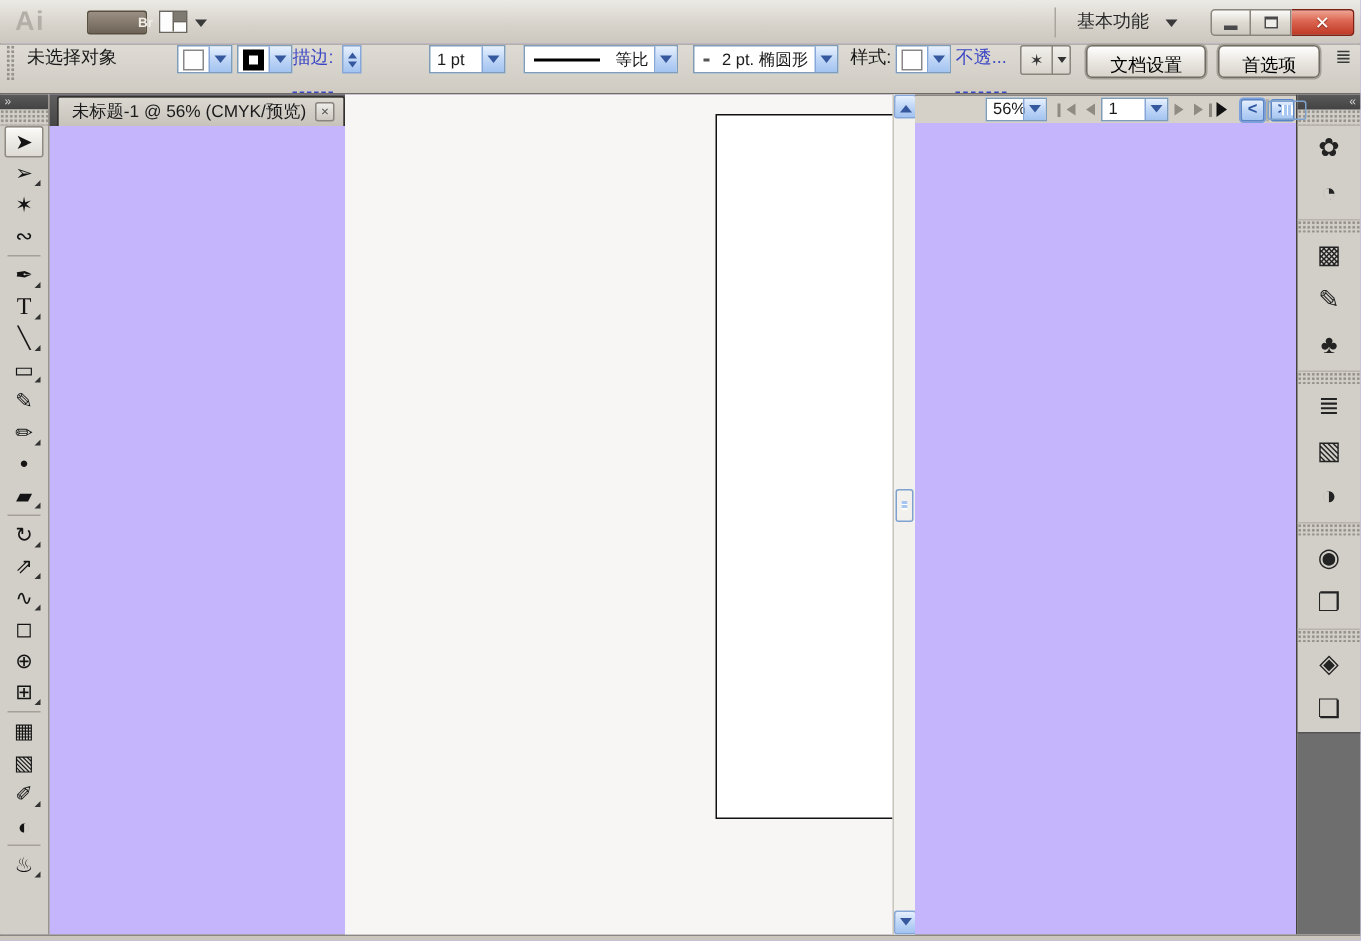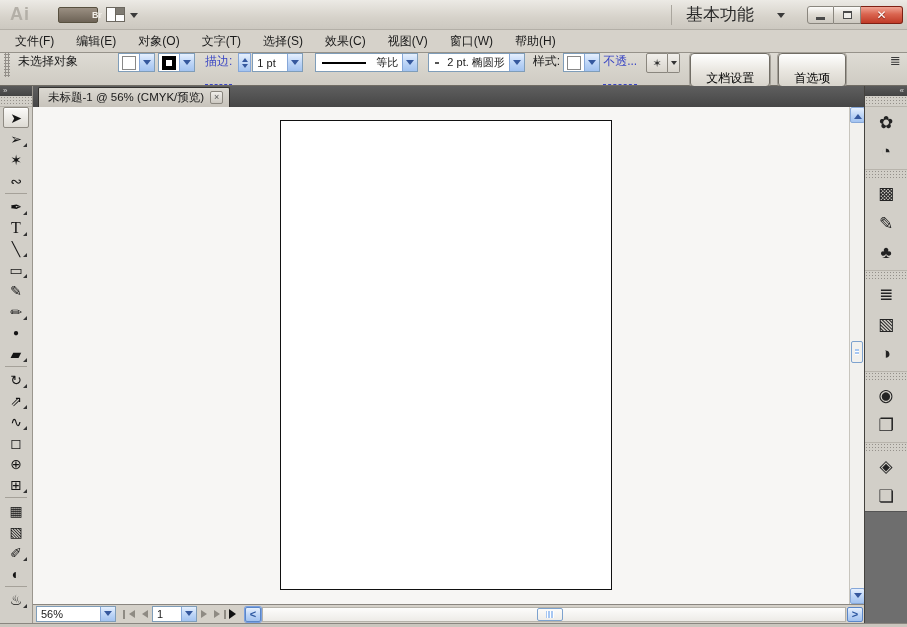--- a/index.html
+++ b/index.html
@@ -12,70 +12,70 @@
   .ai-logo { font-weight:bold; font-size:18px; color:#b3afa7; letter-spacing:1px; margin-right:28px; }
   .br-btn { width:19px; height:16px; background:linear-gradient(#9a8f82,#6d6356); border:1px solid #57503f; border-radius:2px; color:#f0ede7; font-size:9px; font-weight:bold; display:flex; align-items:center; justify-content:center; margin-right:8px;padding-left:38px; }
   .arrange { width:19px; height:15px; border:1px solid #6b675f; background:#fff; display:flex; }
   .arrange .l { flex:1; background:#fdfdfd; border-right:1px solid #6b675f; }
   .arrange .r { flex:1; display:flex; flex-direction:column; }
   .arrange .r .t { flex:1; background:#7e7a72; border-bottom:1px solid #6b675f; }
   .arrange .r .b { flex:1; background:#fdfdfd; }
   .caret { width:0; height:0; border:4px solid transparent; border-top:5px solid #3a3a3a; margin:5px 0 0 5px; }
   .tb-spacer { flex:1; }
   .tb-sep { width:1px; height:20px; background:#aaa69e; margin-right:14px; }
-  .workspace { font-size:17px; color:#2a2a2a; margin-right:18px; }
+  .workspace { font-size:12px; color:#2a2a2a; margin-right:6px; }
   .winbtns { display:flex; margin-left:22px; }
   .winbtn { height:18px; width:27px; background:linear-gradient(#fcfbf9,#dedad2 50%,#cdc9c1); border:1px solid #8a867e; display:flex; align-items:center; justify-content:center; }
   .winbtn.min { border-radius:3px 0 0 3px; }
   .winbtn.res { border-left:none; }
   .winbtn .bar { width:9px; height:3px; background:#4a4a4a; margin-top:7px; }
   .winbtn .box { width:9px; height:8px; border:1px solid #4a4a4a; border-top-width:2px; background:#efede9; }
   .winbtn.close { width:42px; background:linear-gradient(#f0a494,#da6550 45%,#c03a27); border:1px solid #7e2014; border-left:none; border-radius:0 3px 3px 0; color:#fff; font-weight:bold; font-size:12px; text-shadow:0 1px 1px #7e2014; }
 
   
   .menubar { height:23px; background:#d6d2ca; border-bottom:1px solid #96928a; display:flex; align-items:center; padding-left:4px; }
   .menu-item { padding:0 11px; line-height:22px; font-size:12px; cursor:default; }
 
   
   .controlbar { height:33px; background:linear-gradient(#dedbd4,#cfcbc3); border-bottom:1px solid #706c64; display:flex; padding:0 4px; }
   .grip-v { width:6px; height:24px; margin-right:8px; background-image:radial-gradient(circle,#94908a 1px,transparent 1.2px); background-size:3px 3px; }
   .cb-label { font-size:12px; white-space:nowrap; }
-  .combo { display:flex; align-items:center; height:19px; border:1px solid #7f9db9; background:#fff; }
+  .combo { display:flex; align-items:center; height:19px; border:1px solid #7f9db9; background:#fff;margin-left:44px; }
   .combo .val { padding:0 4px; font-size:11px; white-space:nowrap; }
   .xparrow { width:15px; height:17px; background:linear-gradient(#e6f0fe,#bcd4f6 55%,#a3c3f0); border-left:1px solid #86a7d8; display:flex; align-items:flex-start; justify-content:center; }
   .xparrow::after { content:""; width:0; height:0; border:4px solid transparent; border-top:5px solid #35589e; margin-top:6px; }
   .swatch-fill { width:14px; height:14px; background:#fff; border:1px solid #888; margin:0 3px; }
   .swatch-stroke { width:14px; height:14px; margin:0 3px; background:#000; display:flex; align-items:center; justify-content:center; }
   .swatch-stroke .inner { width:6px; height:6px; background:#fff; }
   .link { color:#3b47c4; border-bottom:1px dashed #3b47c4; font-size:12px; white-space:nowrap; cursor:pointer; }
   .spinner { width:13px; height:19px; border:1px solid #86a7d8; background:linear-gradient(#e6f0fe,#a3c3f0); display:flex; flex-direction:column; align-items:center; justify-content:center; margin-right:1px; }
   .spinner .up { width:0; height:0; border:3px solid transparent; border-bottom:4px solid #35589e; margin-bottom:2px; }
   .spinner .dn { width:0; height:0; border:3px solid transparent; border-top:4px solid #35589e; }
   .hline { width:44px; height:2px; background:#000; margin:0 6px; }
   .brushdot { width:4px; height:2px; background:#555; margin:0 4px 0 6px; }
-  .cbtn { height:22px; padding:16px 15px; background:linear-gradient(#ffffff,#eae7e1 50%,#d8d4cc); border:1px solid #716d65; border-radius:4px; box-shadow:0 0 0 1px #a39f97; font-size:12px; white-space:nowrap; margin-left:10px; }
+  .cbtn { height:22px; padding:4px 15px; background:linear-gradient(#ffffff,#eae7e1 50%,#d8d4cc); border:1px solid #716d65; border-radius:4px; box-shadow:0 0 0 1px #a39f97; font-size:12px; white-space:nowrap; margin-left:10px; }
   .wandbtn { height:20px; width:22px; background:linear-gradient(#f2f0ec,#d8d4cc); border:1px solid #8a867e; border-radius:2px 0 0 2px; display:flex; align-items:center; justify-content:center; font-size:11px; color:#333; }
   .wandbtn2 { height:20px; width:12px; background:linear-gradient(#f2f0ec,#d8d4cc); border:1px solid #8a867e; border-left:none; border-radius:0 2px 2px 0; display:flex; align-items:center; justify-content:center; }
   .wandbtn2::after { content:""; border:3px solid transparent; border-top:4px solid #333; margin-top:3px; }
   .panel-menu { margin-left:auto; font-size:13px; color:#3a3a3a; padding-right:2px; }
 
   
   .main { flex:1; display:flex; min-height:0; }
 
   
   .leftdock { width:33px; background:#d2cfc8; display:flex; flex-direction:column; border-right:1px solid #9a968e; }
   .ld-head { height:10px; background:linear-gradient(#5a5a5a,#434343); color:#d8d8d8; font-size:8px; line-height:9px; padding-left:3px; }
   .ld-grip { height:11px; background-image:radial-gradient(circle,#94908a 0.8px,transparent 1px); background-size:3px 3px; background-color:#d2cfc8; border-bottom:1px solid #b8b4ac; }
   .tool { width:26px; height:21px; margin:0 auto; display:flex; align-items:center; justify-content:center; font-size:14px; color:#141414; position:relative; }
   .tool.active { background:linear-gradient(#fbfaf8,#dedbd4); border:1px solid #8f8b83; border-radius:2px; box-shadow:inset 0 1px 0 #fff; }
   .tool.f::after { content:""; position:absolute; right:2px; bottom:2px; width:0; height:0; border-left:4px solid transparent; border-bottom:4px solid #333; }
   .tdiv { height:1px; background:#a5a199; margin:2px 5px; }
 
   
-  .center { flex:1; display:flex; flex-direction:column; min-width:0; }
+  .center { flex:1; display:flex; flex-direction:row; min-width:0; }
   .tabbar { height:21px; background:linear-gradient(#5f5f5f,#464646); display:flex; align-items:flex-end; }
   .tab { height:20px; margin-left:5px; padding:0 6px 0 9px; background:linear-gradient(#dbd8d1,#c7c3bb); border:1px solid #33312e; border-bottom:none; border-radius:2px 2px 0 0; display:flex; align-items:center; font-size:11.5px; color:#1a1a1a; font-family:"Liberation Sans","DejaVu Sans",sans-serif; }
   .tab .tclose { width:13px; height:13px; margin-left:6px; background:linear-gradient(#efede9,#ccc8c0); border:1px solid #8a867e; border-radius:2px; font-size:9px; line-height:11px; text-align:center; color:#555; }
 
   .canvas { flex:1; position:relative; background:#f7f6f4; overflow:hidden; }
   .artboard { position:absolute; left:247px; top:13px; width:332px; height:470px; background:#fff; border:1px solid #111; }
 
   
   .vscroll { position:absolute; top:0; right:0; bottom:0; width:15px; background:#f2f1ee; border-left:1px solid #c8c5bd; }
   .sbtn { position:absolute; left:0; width:15px; height:16px; background:linear-gradient(#e6f0fe,#bcd4f6 55%,#a3c3f0); border:1px solid #86a7d8; border-radius:2px; display:flex; align-items:center; justify-content:center; }
@@ -136,46 +136,35 @@
         </span>
       <span class="winbtn res">
           <span class="box"></span>
         </span>
       <span class="winbtn close">
           <span>✕</span>
         </span>
     </span>
   </div>
 
-  <div class="menubar">
-    <span class="menu-item">文件(F)</span>
-    <span class="menu-item">编辑(E)</span>
-    <span class="menu-item">对象(O)</span>
-    <span class="menu-item">文字(T)</span>
-    <span class="menu-item">选择(S)</span>
-    <span class="menu-item">效果(C)</span>
-    <span class="menu-item">视图(V)</span>
-    <span class="menu-item">窗口(W)</span>
-    <span class="menu-item">帮助(H)</span>
-  </div>
 
   <div class="controlbar">
     <span class="grip-v"></span>
     <span class="cb-label" style="width:78px;">未选择对象</span>
     <span class="combo" style="margin-left:22px;">
         <span class="swatch-fill"></span>
         <span class="xparrow"></span>
       </span>
     <span class="combo" style="margin-left:3px;">
         <span class="swatch-stroke">
           <span class="inner"></span>
         </span>
         <span class="xparrow"></span>
       </span>
-    <span class="link" style="margin-left:10px;">描边:</span>
+    <span class="link" style="">描边:</span>
     <span class="spinner" style="margin-left:6px;">
         <span class="up"></span>
         <span class="dn"></span>
       </span>
     <span class="combo">
         <span class="val" style="width:34px;">1 pt</span>
         <span class="xparrow"></span>
       </span>
     <span class="combo" style="margin-left:12px;">
         <span class="hline"></span>
@@ -298,21 +287,21 @@
             </div>
           <div class="vthumb"></div>
           <div class="sbtn down">
               <span class="t-dn"></span>
             </div>
         </div>
       </div>
 
       <div class="statusbar">
         <span class="combo">
-            <span class="val" style="width:63px;">56%</span>
+            <span class="val" style="width:24px;">56%</span>
             <span class="xparrow"></span>
           </span>
         <span class="navbtn" style="margin-left:6px;">
             <span class="nbar"></span>
             <span class="tri-l"></span>
           </span>
         <span class="navbtn">
             <span class="tri-l"></span>
           </span>
         <span class="combo" style="margin-left:2px;">

